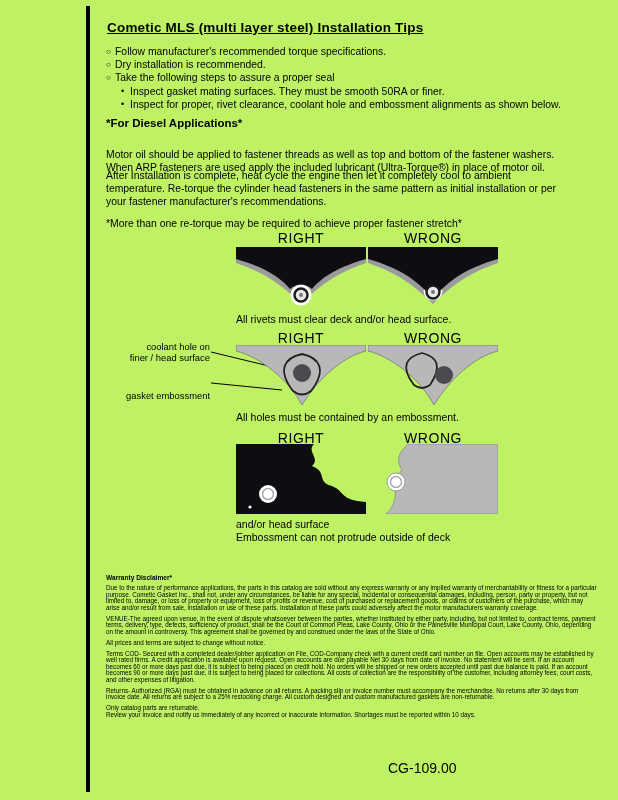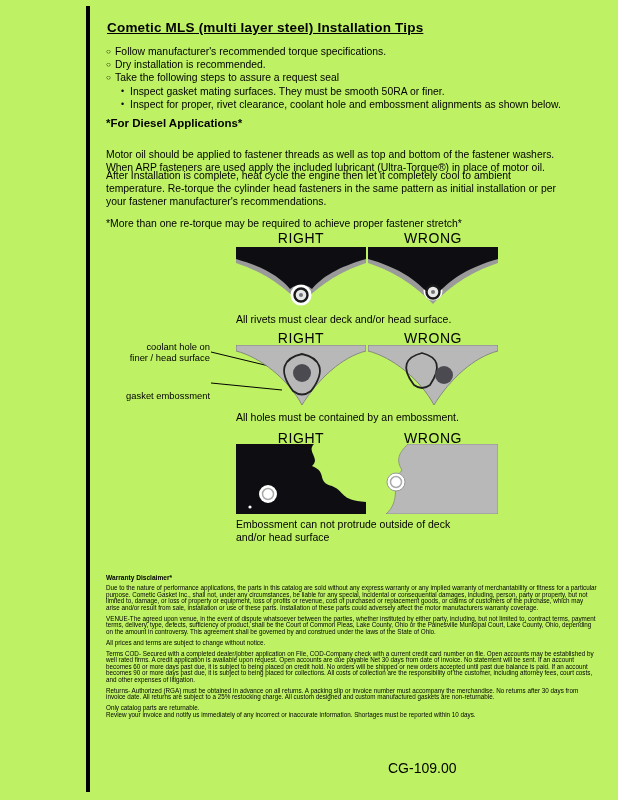--- a/index.html
+++ b/index.html
@@ -43,21 +43,21 @@
     <div class="tip">
       <span class="mk">○</span>
       <span>Follow manufacturer's recommended torque specifications.</span>
     </div>
     <div class="tip">
       <span class="mk">○</span>
       <span>Dry installation is recommended.</span>
     </div>
     <div class="tip">
       <span class="mk">○</span>
-      <span>Take the following steps to assure a request seal</span>
+      <span>Take the following steps to assure a proper seal</span>
     </div>
     <div class="tip sub">
       <span class="mk">•</span>
       <span>Inspect gasket mating surfaces.  They must be smooth 50RA or finer.</span>
     </div>
     <div class="tip sub">
       <span class="mk">•</span>
       <span>Inspect for proper, rivet clearance, coolant hole and embossment alignments as shown below.</span>
     </div>
   </div>
@@ -127,22 +127,22 @@
     <circle cx="14" cy="63" r="1.6" fill="#ffffff"></circle>
   </svg>
 
   <svg class="panel" style="left:368px; top:444px;" width="130" height="70" viewBox="0 0 130 70">
     <path fill="#b8b8b8" stroke="#888" stroke-width="0.8" d="M40,0 H130 V70 H18 C34,56 22,40 34,26 C26,14 34,6 40,0 Z"></path>
     <circle cx="28" cy="38" r="9" fill="#ffffff" stroke="#999" stroke-width="1"></circle>
     <circle cx="28" cy="38" r="5.5" fill="none" stroke="#aaaaaa" stroke-width="1.5"></circle>
   </svg>
 
   <div class="caption" style="top:518px;">
+    <div>and/or head surface</div>
     <div>Embossment can not protrude outside of deck</div>
-    <div>and/or head surface</div>
   </div>
 
   <div class="warranty">
     <div class="w-head">Warranty Disclaimer*</div>
     <p>Due to the nature of performance applications, the parts in this catalog are sold without any express warranty or any implied warranty of merchantability or fitness for a particular purpose.  Cometic Gasket Inc., shall not, under any circumstances, be liable for any special, incidental or consequential damages, including, person, party or property, but not limited to, damage, or loss of property or equipment, loss of profits or revenue, cost of purchased or replacement goods, or claims of customers of the purchase, which may arise and/or result from sale, installation or use of these parts.  Installation of these parts could adversely affect the motor manufacturers warranty coverage.</p>
     <p>VENUE-The agreed upon venue, in the event of dispute whatsoever between the parties, whether instituted by either party, including, but not limited to, contract terms, payment terms, delivery, type, defects, sufficiency of product, shall be the Court of Common Pleas, Lake County, Ohio or the Painesville Municipal Court, Lake County, Ohio, depending on the amount in controversy. This agreement shall be governed by and construed under the laws of the State of Ohio.</p>
     <p>All prices and terms are subject to change without notice.</p>
     <p>Terms COD- Secured with a completed dealer/jobber application on File, COD-Company check with a current credit card number on file.  Open accounts may be established by well rated firms.  A credit application is available upon request.  Open accounts are due payable Net 30 days from date of invoice.  No statement will be sent.  If an account becomes 60 or more days past due, it is subject to being placed on credit hold.  No orders will be shipped or new orders accepted until past due balance is paid.  If an account becomes 90 or more days past due, it is subject to being placed for collections.  All costs of collection are the responsibility of the customer, including attorney fees, court costs, and other expenses of litigation.</p>
     <p>Returns- Authorized (RGA) must be obtained in advance on all returns.  A packing slip or invoice number must accompany the merchandise.  No returns after 30 days from invoice date.  All returns are subject to a 25% restocking charge.  All custom designed and custom manufactured gaskets are non-returnable.</p>
     <p class="tight">Only catalog parts are returnable.</p>

